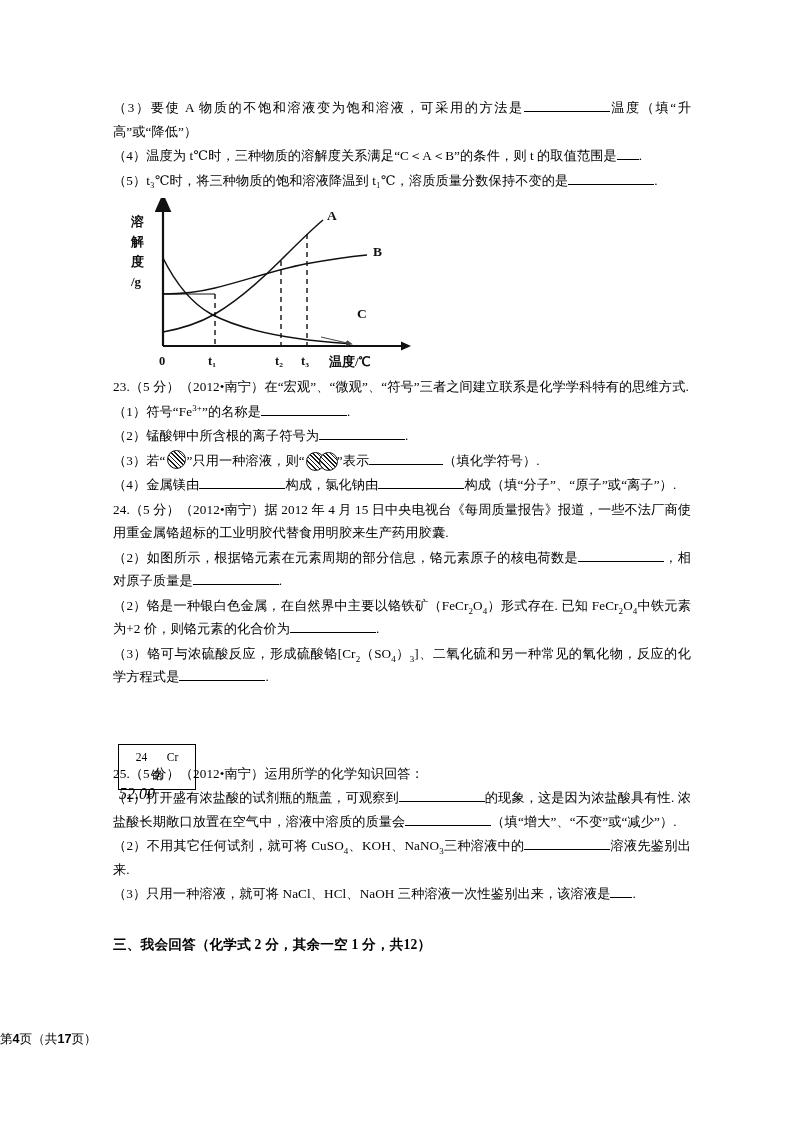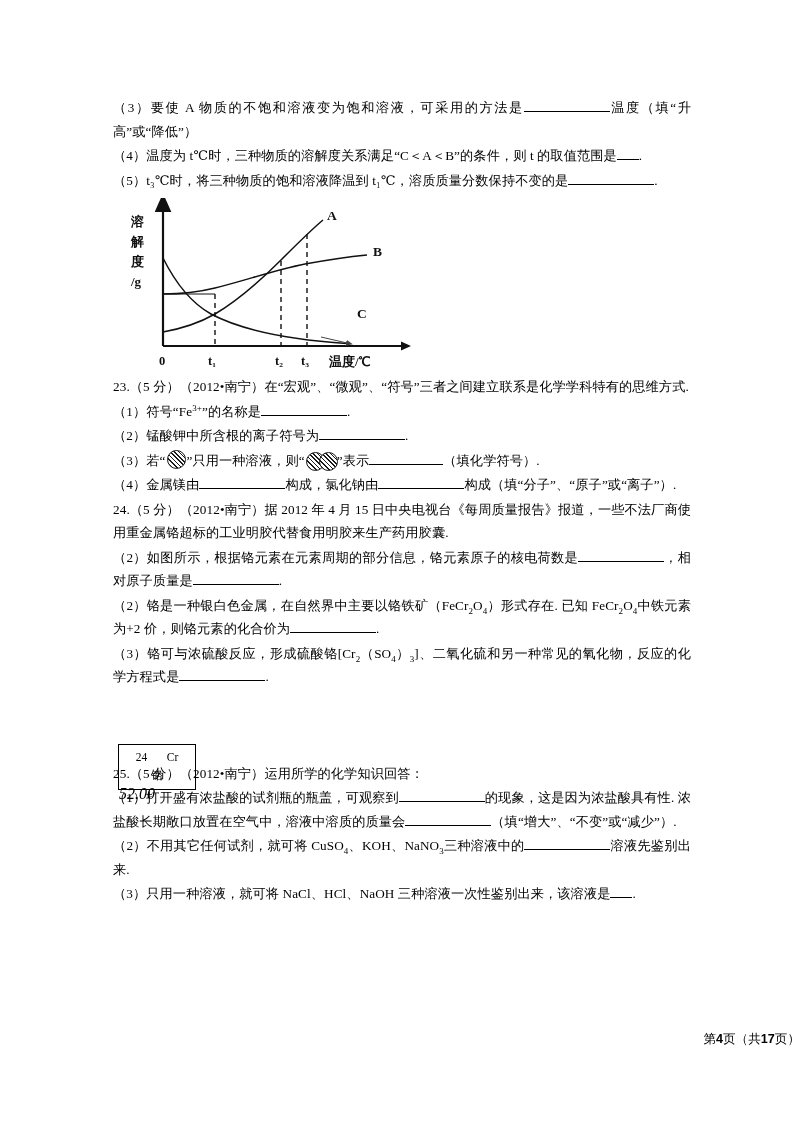--- a/index.html
+++ b/index.html
@@ -122,21 +122,21 @@
     font-weight: bold;
     margin: 30px 0 0 0;
     letter-spacing: 0.2px;
   }
   
   .footer {
     position: absolute;
     left: 0;
     top: 1031px;
     width: 800px;
-    text-align: right;
+    text-align: left;
     font-size: 12.6px;
     font-family: "Liberation Sans", "DejaVu Sans", sans-serif;
   }
   .footer b { font-weight: bold; }
 </style>
 </head>
 <body>
 
 <div class="page">
   <div class="content">
@@ -230,17 +230,18 @@
     <div style="height:72px"></div>
 
     <p class="q">25.（5 分）（2012•南宁）运用所学的化学知识回答：</p>
 
     <p class="q"><span>（1）打开盛有浓盐酸的试剂瓶的瓶盖，可观察到</span><span class="blank bl-long"></span><span>的现象，这是因为浓盐酸具有性. 浓盐酸长期敞口放置在空气中，溶液中溶质的质量会</span><span class="blank bl-long"></span><span>（填“增大”、“不变”或“减少”）.</span></p>
 
     <p class="q"><span>（2）不用其它任何试剂，就可将 CuSO</span><sub>4</sub><span>、KOH、NaNO</span><sub>3</sub><span>三种溶液中的</span><span class="blank bl-long"></span><span>溶液先鉴别出来.</span></p>
 
     <p class="q"><span>（3）只用一种溶液，就可将 NaCl、HCl、NaOH 三种溶液一次性鉴别出来，该溶液是</span><span class="blank bl-short"></span><span>.</span></p>
 
+    <p class="section-head">三、我会回答（化学式 2 分，其余一空 1 分，共12）</p>
 
   </div>
 
   <div class="footer"><span>第</span><b>4</b><span>页（共</span><b>17</b><span>页）</span></div>
 </div>
 
 </body></html>

